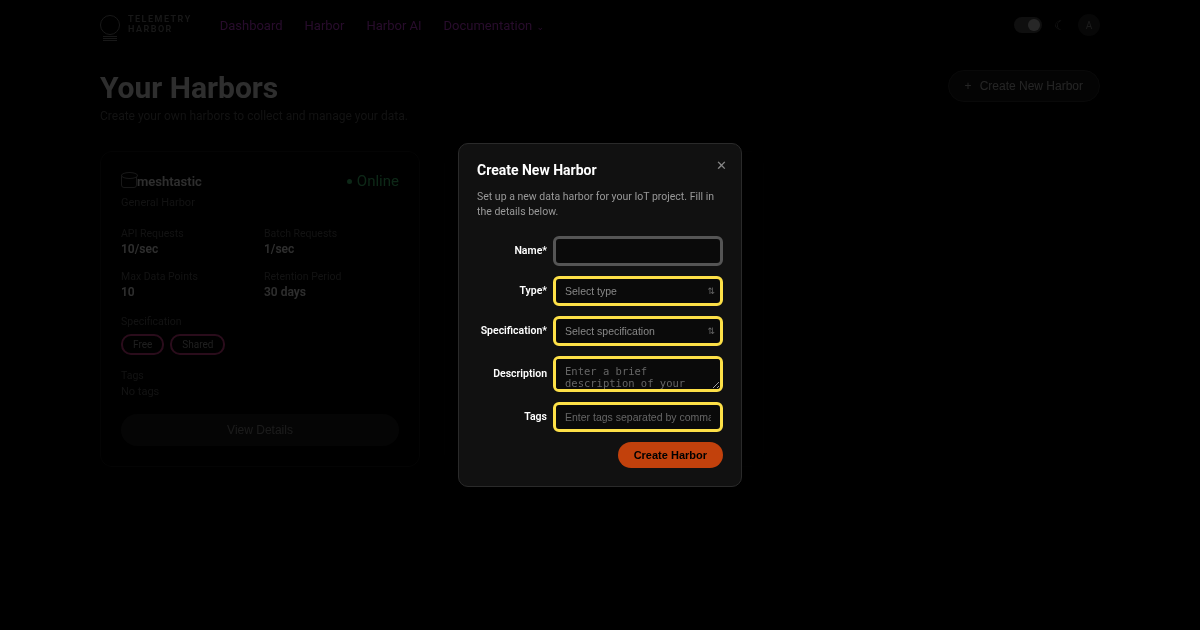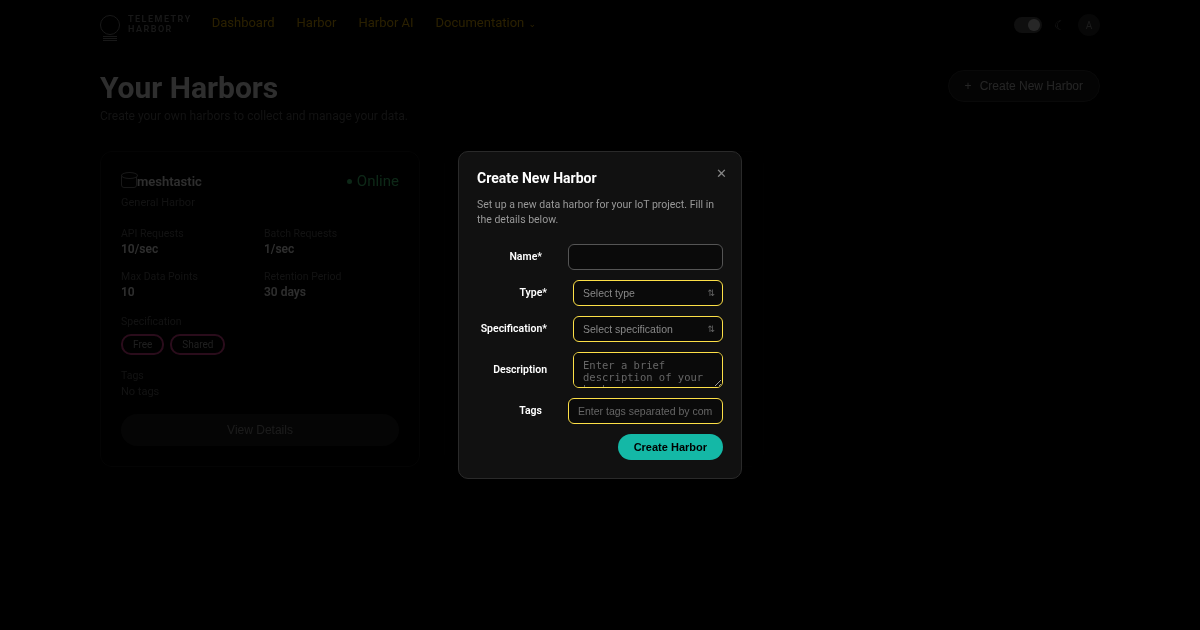--- a/index.html
+++ b/index.html
@@ -11,27 +11,27 @@
   height: 630px;
   position: relative;
   overflow: hidden;
 }
 .header {
   display: flex;
   align-items: center;
   padding: 14px 100px;
   justify-content: space-between;
 }
-.header-left { display: flex; align-items: flex-start; gap: 20px; }
+.header-left { display: flex; align-items: center; gap: 28px; }
 .logo { display: flex; align-items: center; gap: 8px; color: #888; }
 .logo-icon { width: 20px; height: 20px; border: 1.5px solid #888; border-radius: 50%; position: relative; }
 .logo-icon::after { content:""; position:absolute; bottom:-3px; left:2px; right:2px; height:1px; background:#888; box-shadow: 0 2px 0 #888, 0 4px 0 #888; }
 .logo-text { font-size: 9px; letter-spacing: 1.5px; font-weight: 600; line-height: 1.1; }
 .nav { display: flex; gap: 22px; }
-.nav a { color: #eab308; text-decoration: none; font-size: 13px; }
+.nav a { color: #d946ef; text-decoration: none; font-size: 13px; }
 .header-right { display: flex; align-items: center; gap: 12px; }
 .toggle { width: 28px; height: 16px; background: #555; border-radius: 10px; position: relative; }
 .toggle::after { content:""; position:absolute; right:2px; top:2px; width:12px; height:12px; background:#ddd; border-radius:50%; }
 .moon { color:#888; font-size:13px; }
 .avatar { width:22px; height:22px; border-radius:50%; background:#2a2a2a; display:flex; align-items:center; justify-content:center; font-size:10px; color:#999; }
 .main { padding: 20px 100px; }
 .title-row { display: flex; justify-content: space-between; align-items: flex-start; }
 .title h1 { font-size: 30px; font-weight: 700; }
 .subtitle { color: #666; font-size: 12px; margin-top: 4px; }
 .create-btn { background: #1a1a1a; border: 1px solid #333; color: #ccc; padding: 8px 16px; border-radius: 18px; font-size: 12px; display:flex; align-items:center; gap:8px; cursor:pointer; }
@@ -52,32 +52,32 @@
 .badge { border:2px solid #ec4899; border-radius:10px; padding:3px 10px; font-size:10px; color:#aaa; }
 .tags-label { color:#666; font-size:10.5px; margin-top:14px; }
 .no-tags { color:#666; font-size:11px; margin-top:3px; }
 .details-btn { width:100%; margin-top:16px; padding:9px; border-radius:18px; background:#1f1f1f; border:none; color:#999; font-size:12px; cursor:pointer; }
 .overlay { position:absolute; inset:0; background:rgba(0,0,0,0.55); display:flex; align-items:center; justify-content:center; }
 .modal { background:#111; border:1px solid #2a2a2a; border-radius:10px; width:284px; padding:18px; position:relative; }
 .modal-close { position:absolute; top:14px; right:14px; color:#888; cursor:pointer; font-size:13px; }
 .modal h2 { font-size:14px; font-weight:700; }
 .modal-sub { color:#999; font-size:10.5px; margin-top:12px; line-height:1.4; }
 .form { margin-top:16px; }
-.form-row { display:flex; align-items:center; gap:26px; margin-bottom:10px; }
+.form-row { display:flex; align-items:center; gap:6px; margin-bottom:10px; }
 .form-label { width:70px; text-align:right; font-size:10.5px; font-weight:600; }
-.form-control { flex:1; background:#0a0a0a; border:1px solid #fde047; border-radius:6px; padding:6px 9px; color:#fff; font-size:10.5px; }
+.form-control { flex:1; background:#0a0a0a; border:3px solid #fde047; border-radius:6px; padding:6px 9px; color:#fff; font-size:10.5px; }
 .form-control.focused { border-color:#555; }
 .form-control::placeholder { color:#666; }
 textarea.form-control { resize:vertical; height:36px; }
 select.form-control { appearance:none; color:#888; }
 .select-wrap { position:relative; flex:1; }
 .select-wrap::after { content:"⇅"; position:absolute; right:8px; top:50%; transform:translateY(-50%); color:#666; font-size:9px; pointer-events:none; }
 .select-wrap .form-control { width:100%; }
 .modal-actions { display:flex; justify-content:flex-end; margin-top:10px; }
-.submit-btn { background:#14b8a6; color:#000; border:none; border-radius:16px; padding:7px 16px; font-size:11px; font-weight:600; cursor:pointer; }
+.submit-btn { background:#c2410c; color:#000; border:none; border-radius:16px; padding:7px 16px; font-size:11px; font-weight:600; cursor:pointer; }
 .dimmed { opacity: 0.4; }
 .chevron { font-size:9px; margin-left:2px; }
 </style>
 </head>
 <body>
 
 <div class="dimmed">
 <div class="header">
   <div class="header-left">
     <div class="logo">

